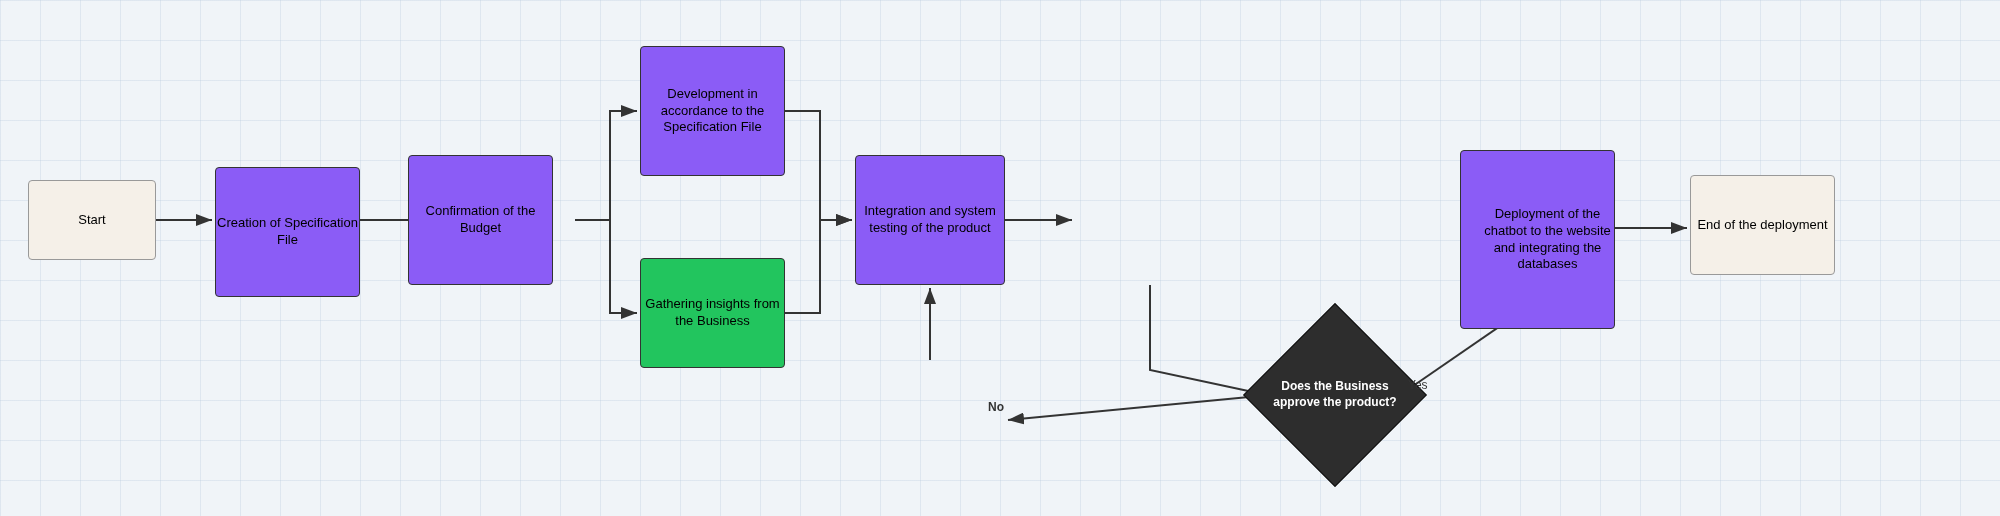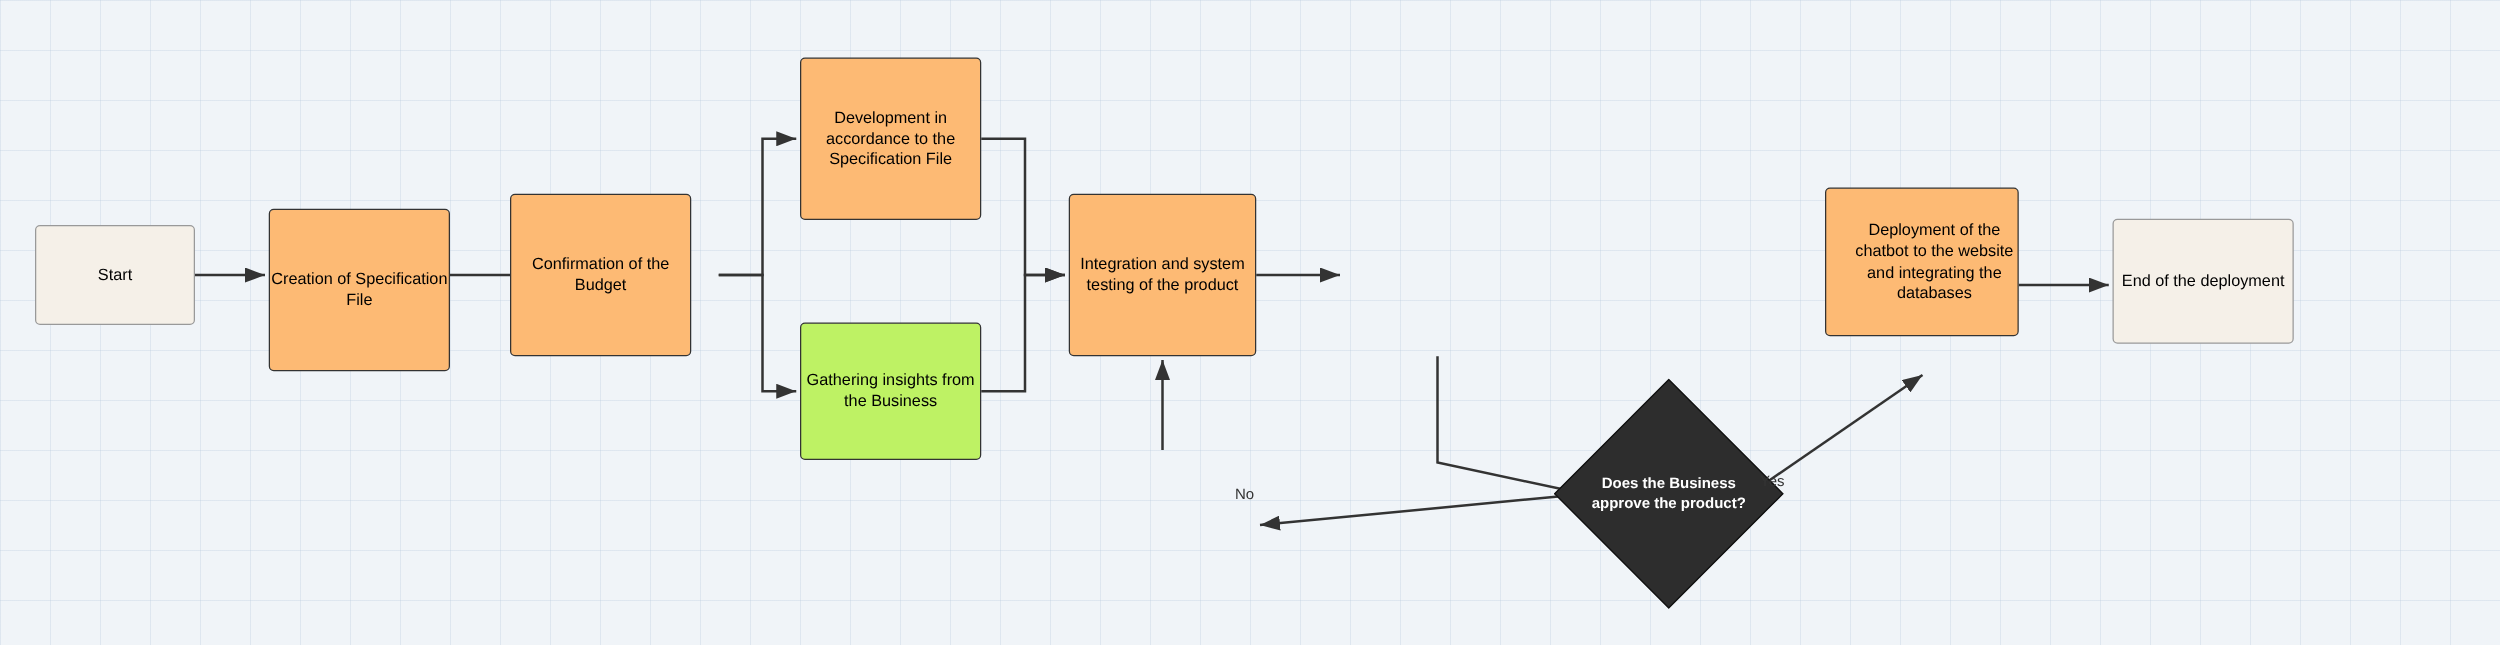--- a/index.html
+++ b/index.html
@@ -38,26 +38,26 @@
       font-weight: 500;
       line-height: 1.3;
       border: 1.5px solid #333;
     }
     .node-start {
       background-color: #f5f0e8;
       border-color: #999;
       border-radius: 4px;
     }
     .node-yellow {
-      background-color: #fdba74;
+      background-color: #8b5cf6;
       border-color: #333;
       border-radius: 4px;
     }
     .node-purple {
-      background-color: #bef264;
+      background-color: #22c55e;
       border-color: #333;
       border-radius: 4px;
     }
     .node-diamond {
       background-color: #2d2d2d;
       color: white;
       font-weight: 600;
       font-size: 12px;
       transform: rotate(45deg);
       border-color: #111;
@@ -149,24 +149,24 @@
   </div>
 
 
 
   <div class="node node-diamond" style="left:1270px; top:330px; width:130px; height:130px;">
     <div class="diamond-text">
       <span>Does the Business approve the product?</span>
     </div>
   </div>
 
-  <div class="node node-yellow" style="left:1460px; top:150px; width:155px; height:119px;padding-left:20px;">
+  <div class="node node-yellow" style="left:1460px; top:150px; width:155px; height:179px;padding-left:20px;">
     <span>Deployment of the chatbot to the website and integrating the databases</span>
   </div>
 
   <div class="node node-start" style="left:1690px; top:175px; width:145px; height:100px;">
     <span>End of the deployment</span>
   </div>
 
-  <div class="arrow-label" style="left:988px; top:388px;">No</div>
+  <div class="arrow-label" style="left:988px; top:400px;font-weight:bold;">No</div>
   <div class="arrow-label" style="left:1408px; top:378px;">Yes</div>
 
 </div>
 
 </body></html>

